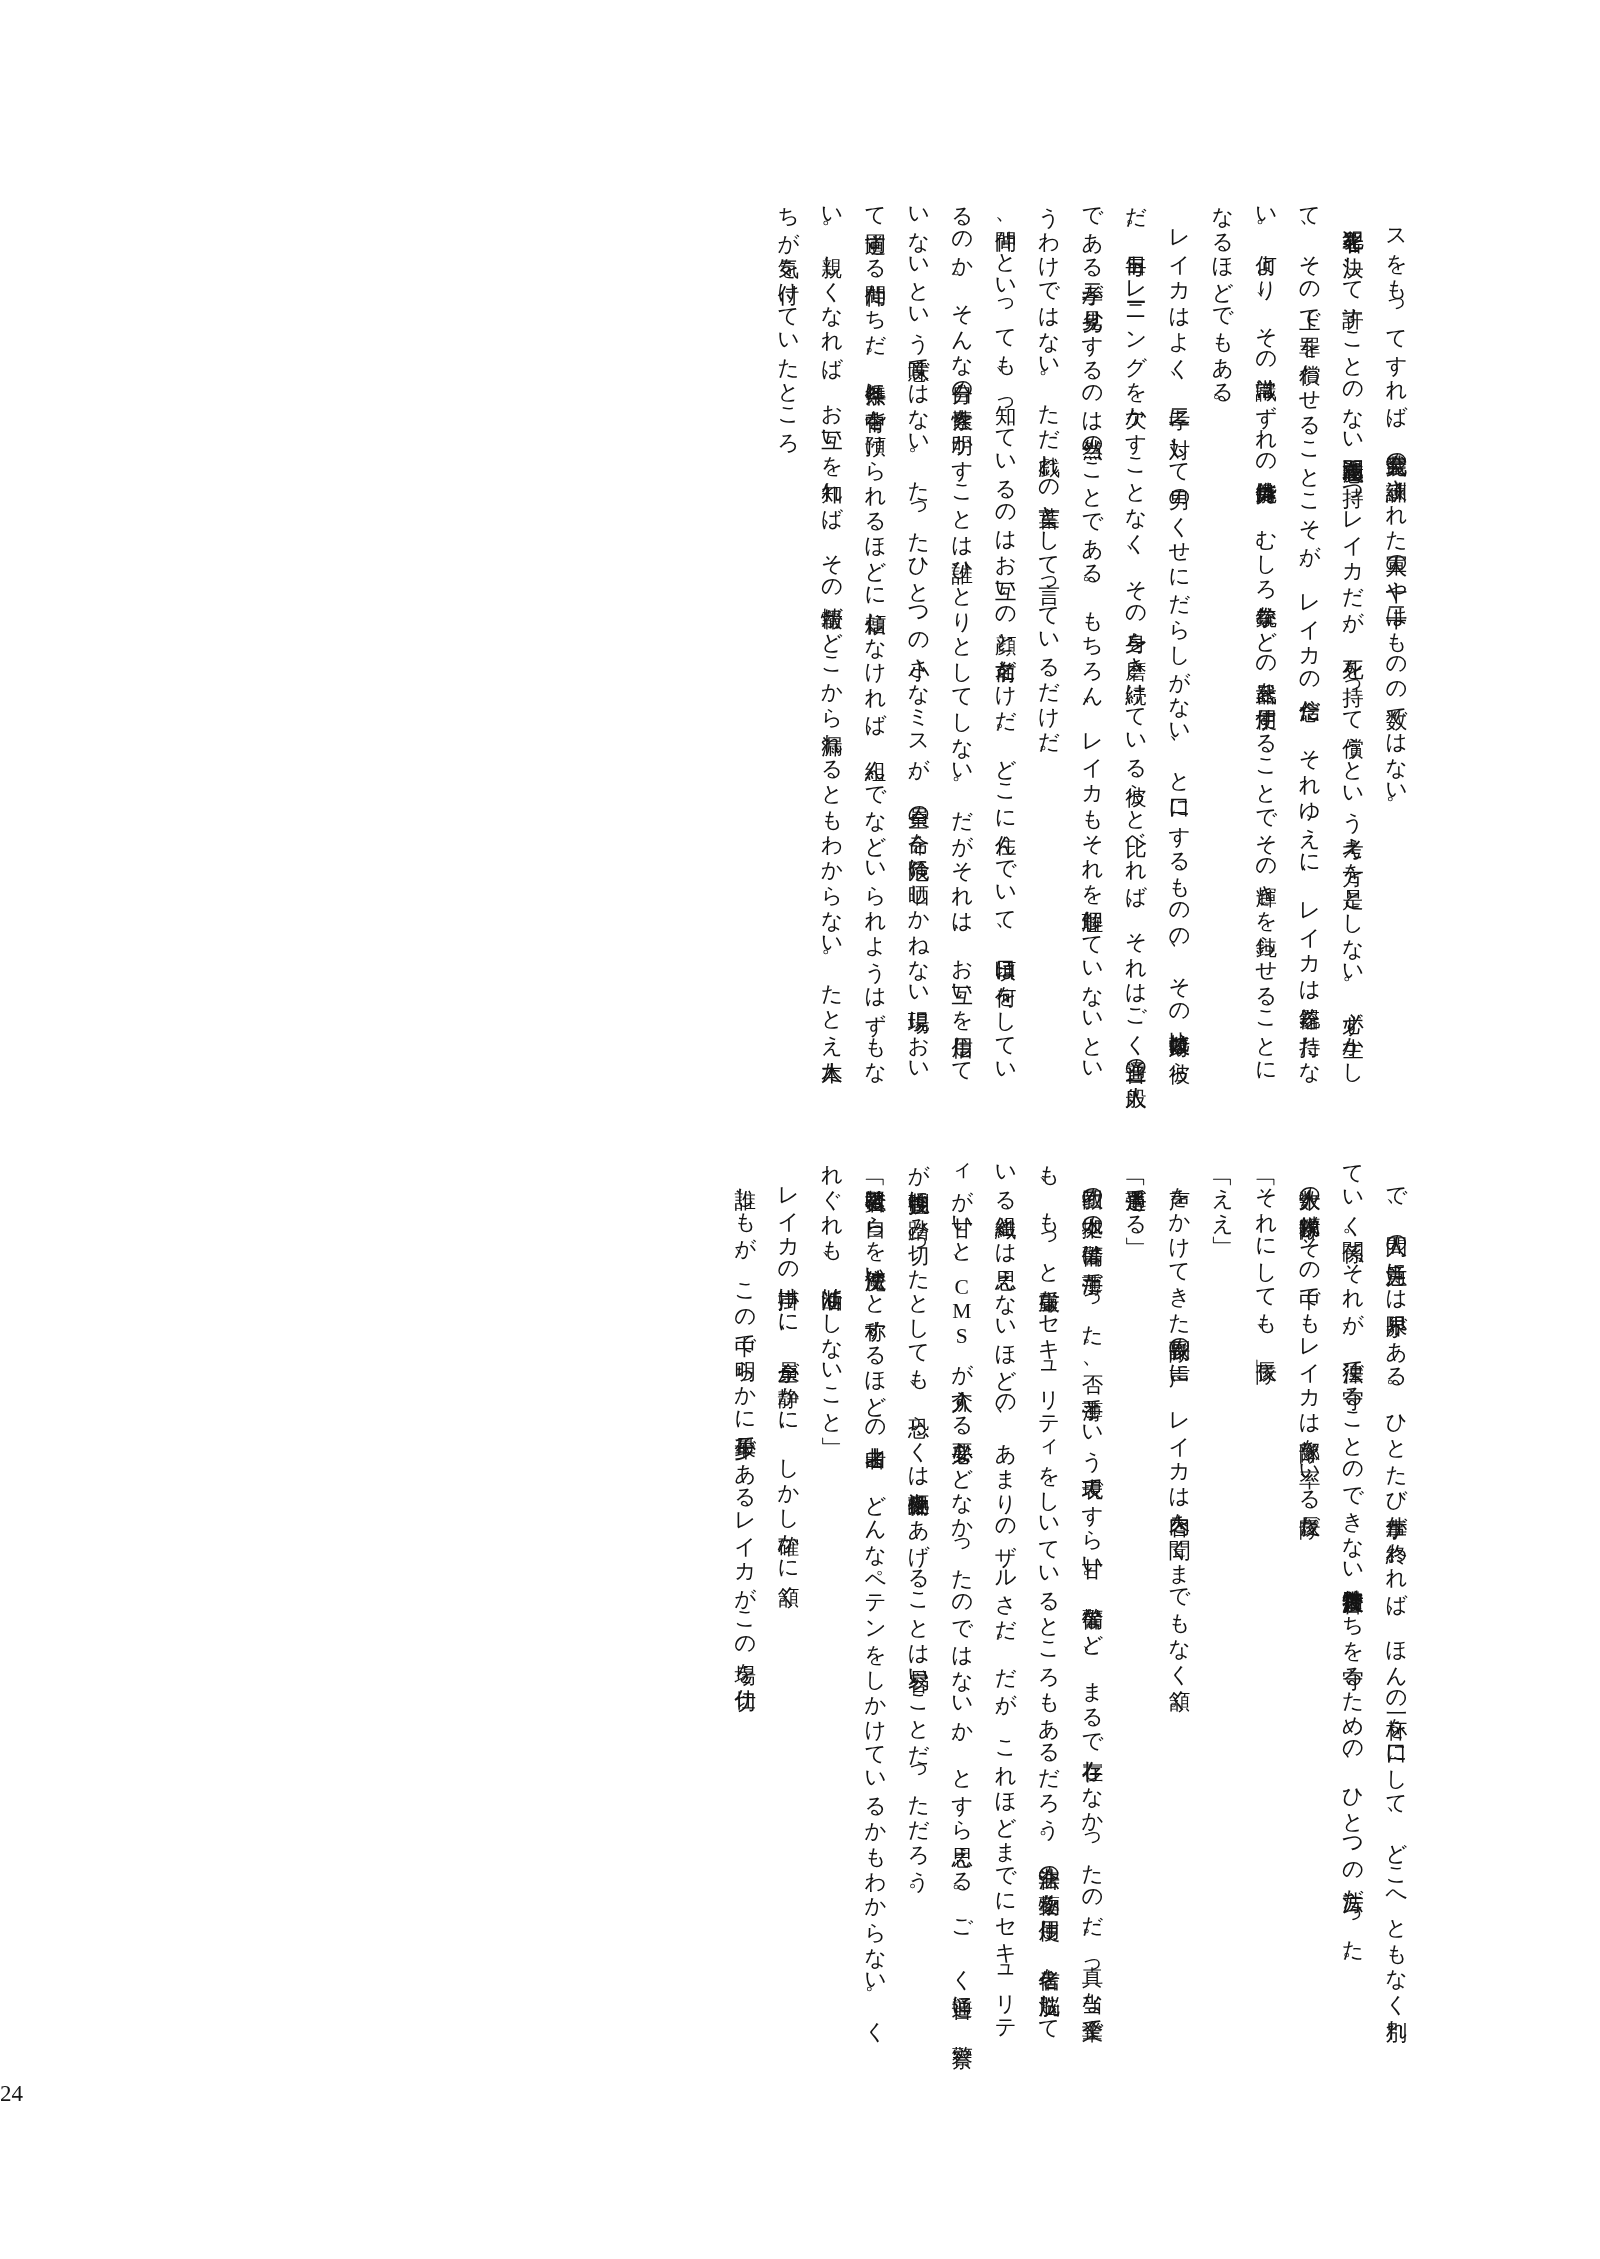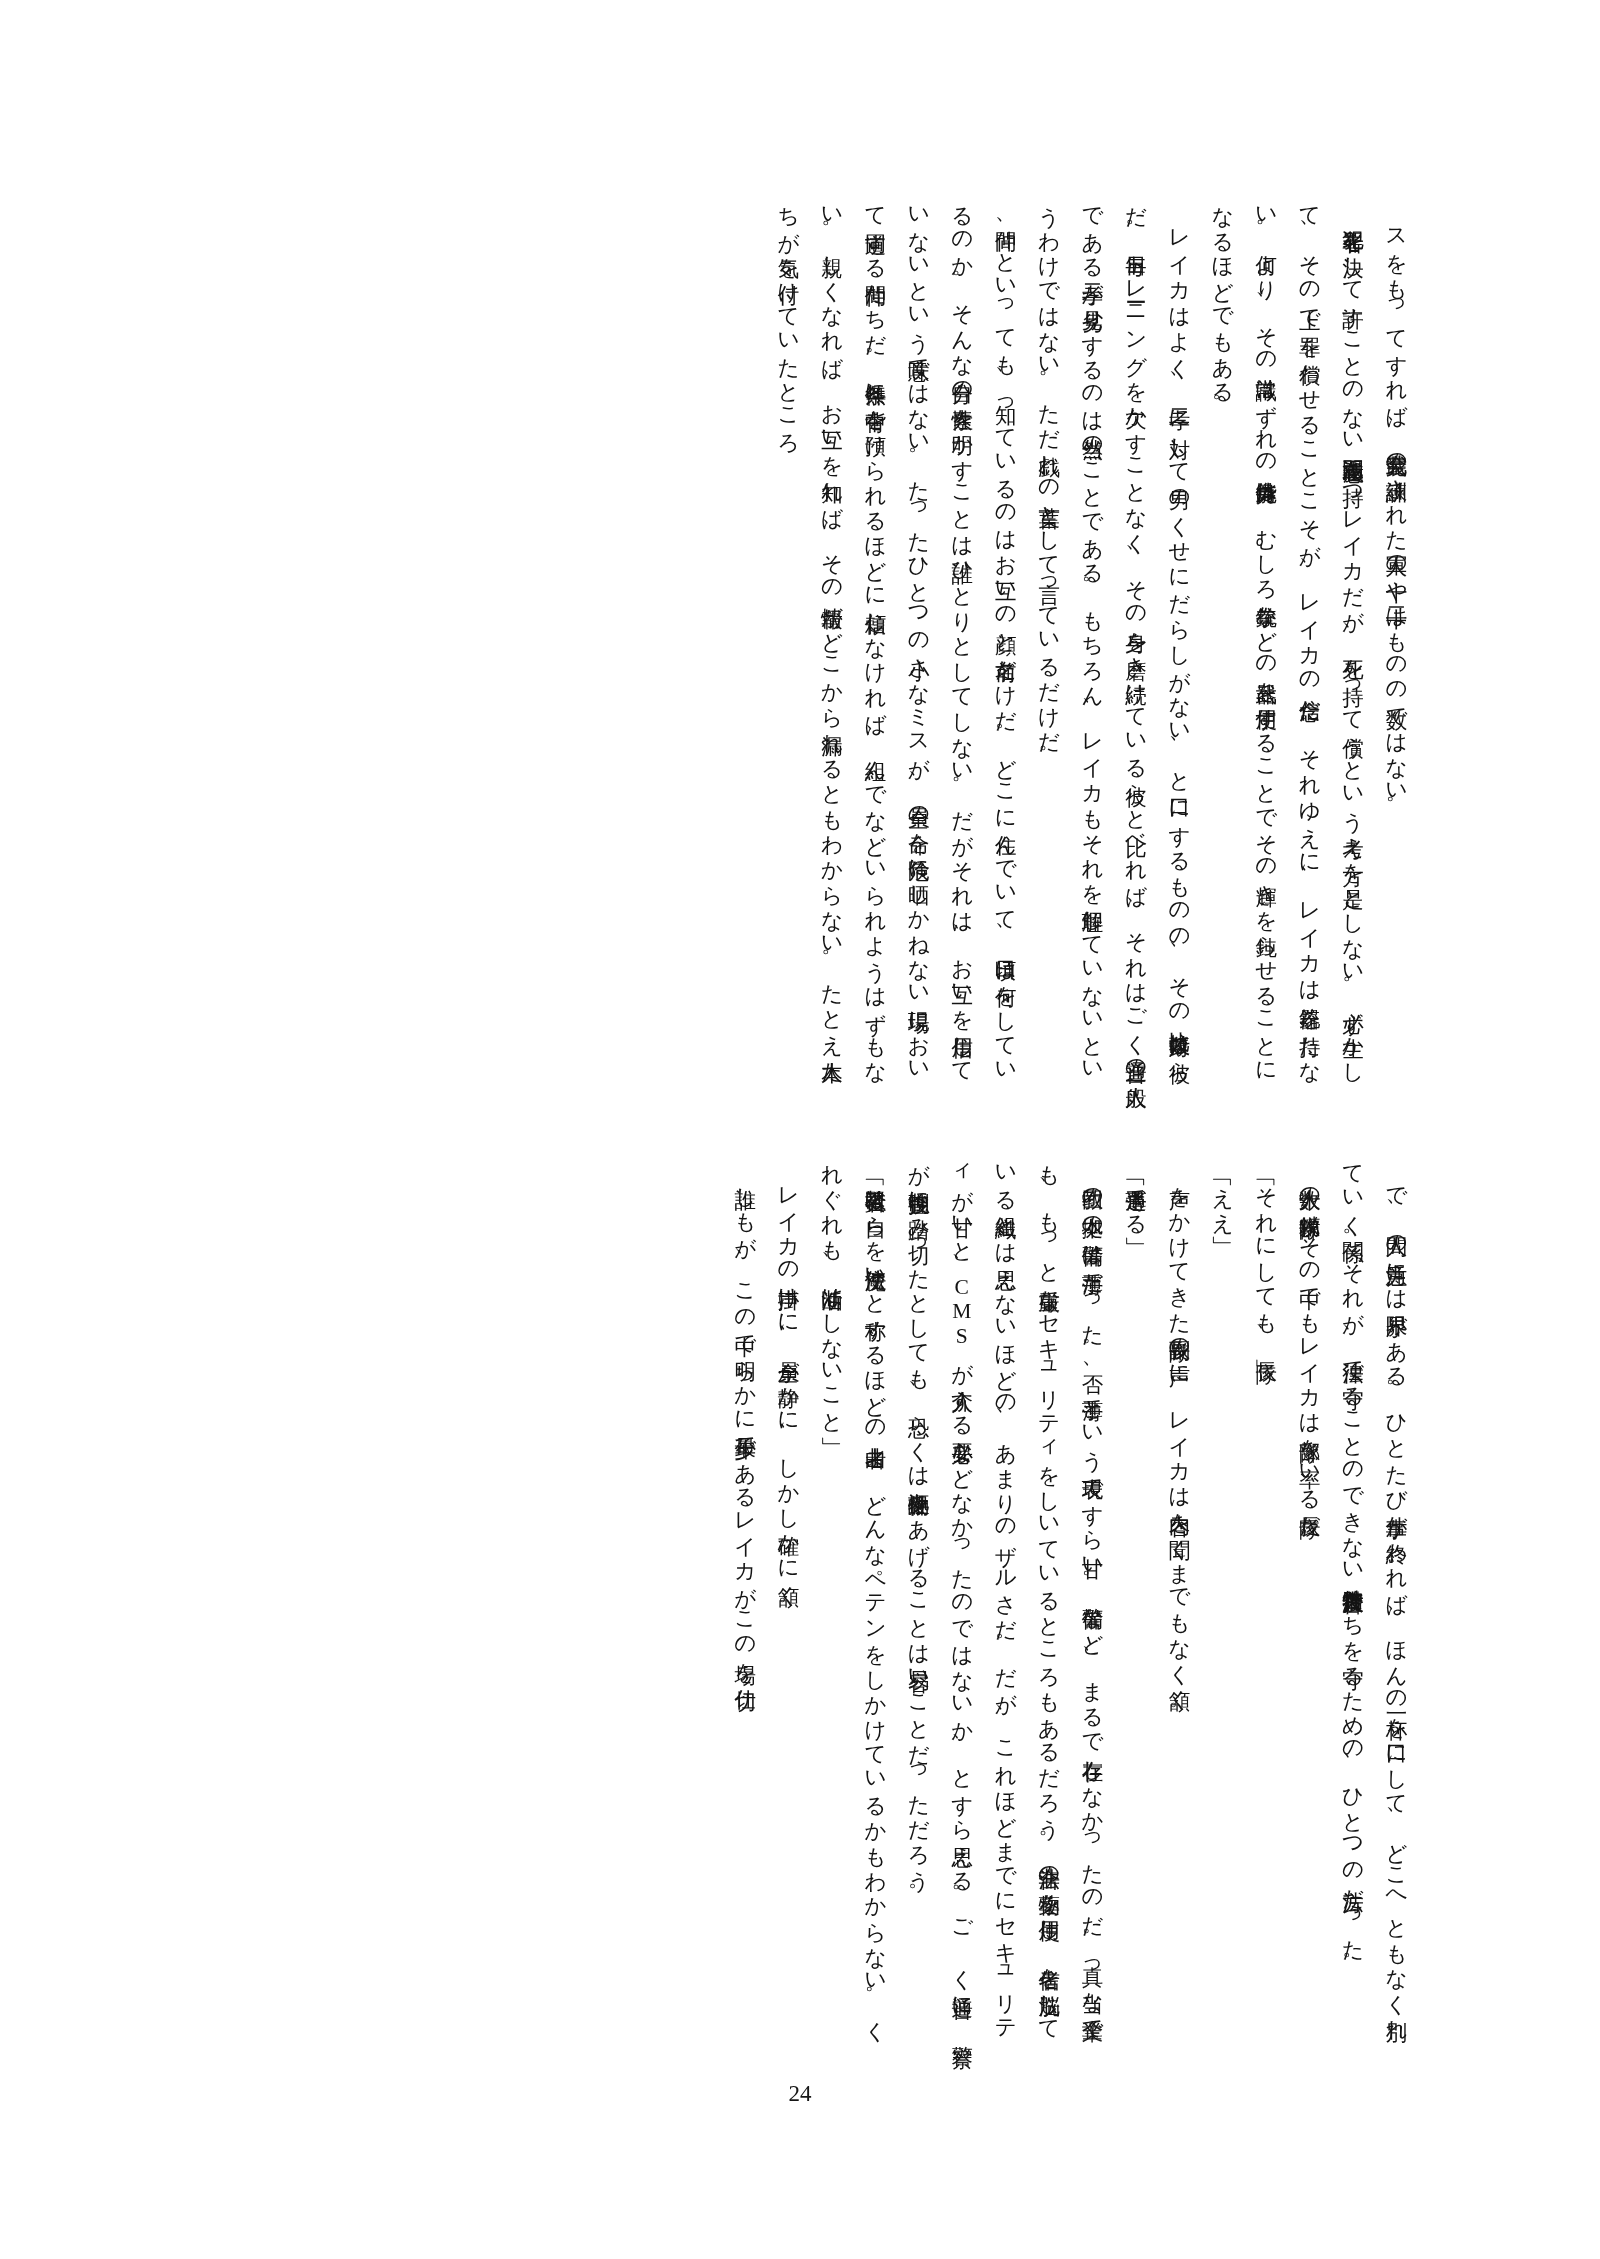--- a/index.html
+++ b/index.html
@@ -50,21 +50,21 @@
   .block p {
     margin: 0;
     padding: 0;
     text-indent: 1em;
   }
   .page-number {
     position: absolute;
     left: 0;
     right: 0;
     bottom: 152px;
-    text-align: center;
+    text-align: left;
     font-size: 23px;
     color: #161616;
     font-family: "Liberation Serif", "DejaVu Serif", serif;
   }
 </style>
 </head>
 <body>
 
 <div class="page">
 

